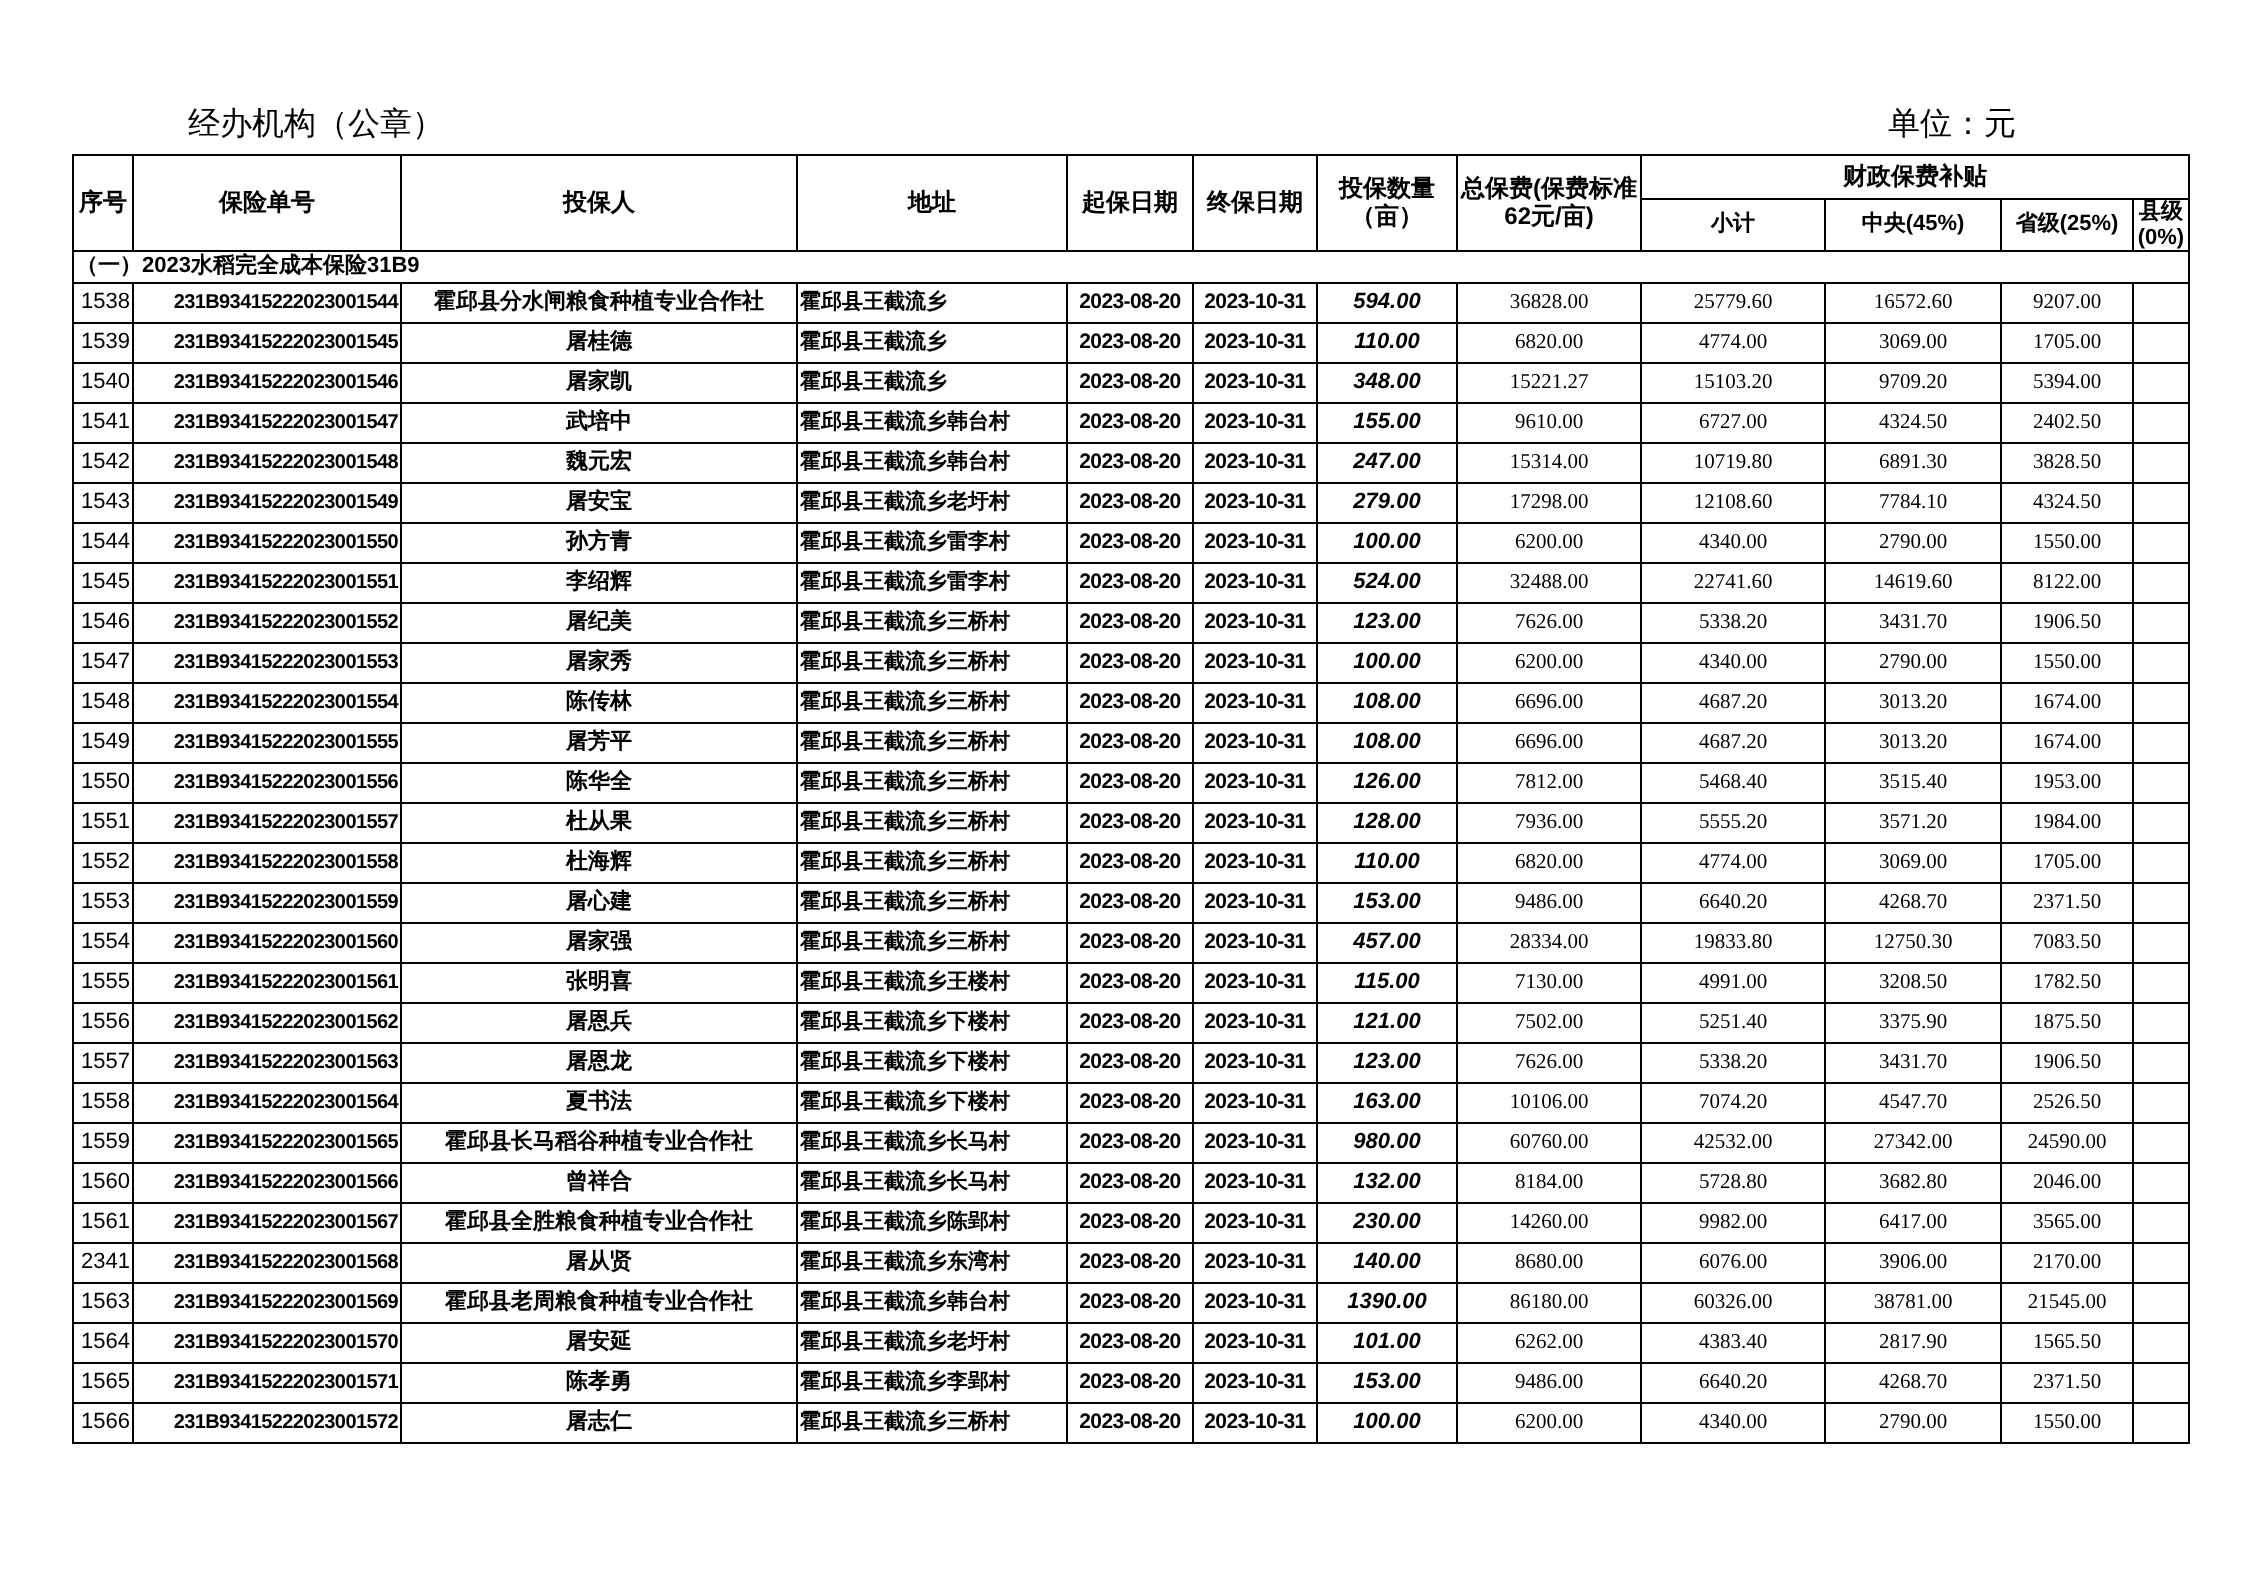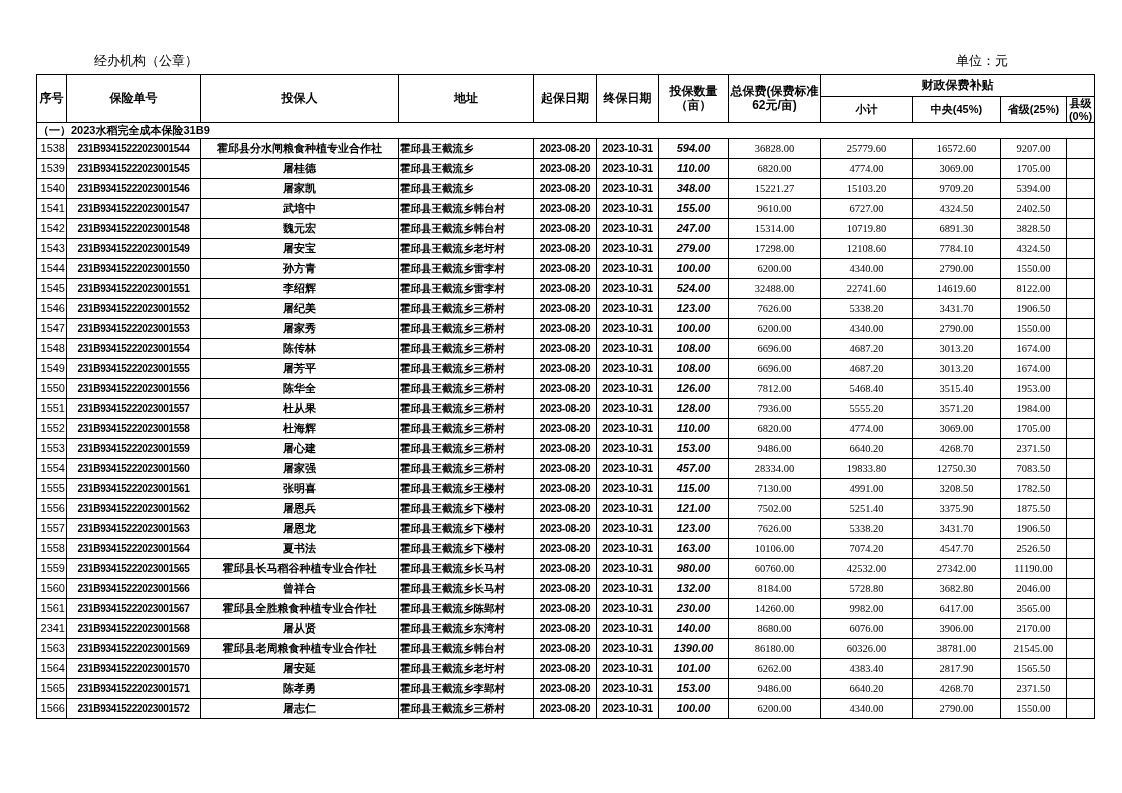--- a/index.html
+++ b/index.html
@@ -15,21 +15,21 @@
     text-align: center;
     font-size: 23px;
     font-weight: bold;
     font-family: "Liberation Serif", "DejaVu Serif", serif;
     letter-spacing: 0.5px;
   }
   .meta-row {
     display: flex;
     justify-content: space-between;
     margin: 12px 36px 4px 36px;
-    font-size: 13px;
+    font-size: 16px;
   }
   .meta-row .agency { padding-left: 58px; }
   .meta-row .unit { padding-right: 78px; }
   table.policy-table {
     border-collapse: collapse;
     table-layout: fixed;
     width: 1058px;
     margin-left: 36px;
   }
   .policy-table th, .policy-table td {
@@ -53,21 +53,21 @@
   .policy-table td { height: 19px; font-size: 11px; line-height: 19px; }
   td.section-cell {
     font-family: "Liberation Sans", "DejaVu Sans", sans-serif;
     font-weight: bold;
     font-size: 11px;
     height: 15px; line-height: 15px;
     text-align: left;
   }
   
   td.c0 { text-align: right; font-family: "Liberation Sans","DejaVu Sans",sans-serif; font-weight: normal; }
-  td.c1 { text-align: center; font-family: "Liberation Sans","DejaVu Sans",sans-serif; font-weight: bold; font-size: 10px; letter-spacing: -0.3px; }
+  td.c1 { text-align: right; font-family: "Liberation Sans","DejaVu Sans",sans-serif; font-weight: bold; font-size: 10px; letter-spacing: -0.3px; }
   td.c2 { text-align: center; font-family: "Liberation Sans","DejaVu Sans",sans-serif; font-weight: bold; }
   td.c3 { text-align: left; font-family: "Liberation Sans","DejaVu Sans",sans-serif; font-weight: bold; font-size: 10.5px; }
   td.c4, td.c5 { text-align: center; font-family: "Liberation Sans","DejaVu Sans",sans-serif; font-weight: bold; font-size: 10.5px; letter-spacing: -0.3px; }
   td.c6 { text-align: center; font-family: "Liberation Sans","DejaVu Sans",sans-serif; font-weight: bold; font-style: italic; }
   td.c7, td.c8, td.c9, td.c10 { text-align: center; font-family: "Liberation Serif","DejaVu Serif",serif; font-weight: normal; font-size: 10.5px; }
   td.c11 { }
 </style>
 </head>
 <body>
 
@@ -414,21 +414,21 @@
           <td class="c0">1559</td>
           <td class="c1">231B93415222023001565</td>
           <td class="c2">霍邱县长马稻谷种植专业合作社</td>
           <td class="c3">霍邱县王截流乡长马村</td>
           <td class="c4">2023-08-20</td>
           <td class="c5">2023-10-31</td>
           <td class="c6">980.00</td>
           <td class="c7">60760.00</td>
           <td class="c8">42532.00</td>
           <td class="c9">27342.00</td>
-          <td class="c10">11190.00</td>
+          <td class="c10">24590.00</td>
           <td class="c11"></td>
         </tr>
         <tr>
           <td class="c0">1560</td>
           <td class="c1">231B93415222023001566</td>
           <td class="c2">曾祥合</td>
           <td class="c3">霍邱县王截流乡长马村</td>
           <td class="c4">2023-08-20</td>
           <td class="c5">2023-10-31</td>
           <td class="c6">132.00</td>

